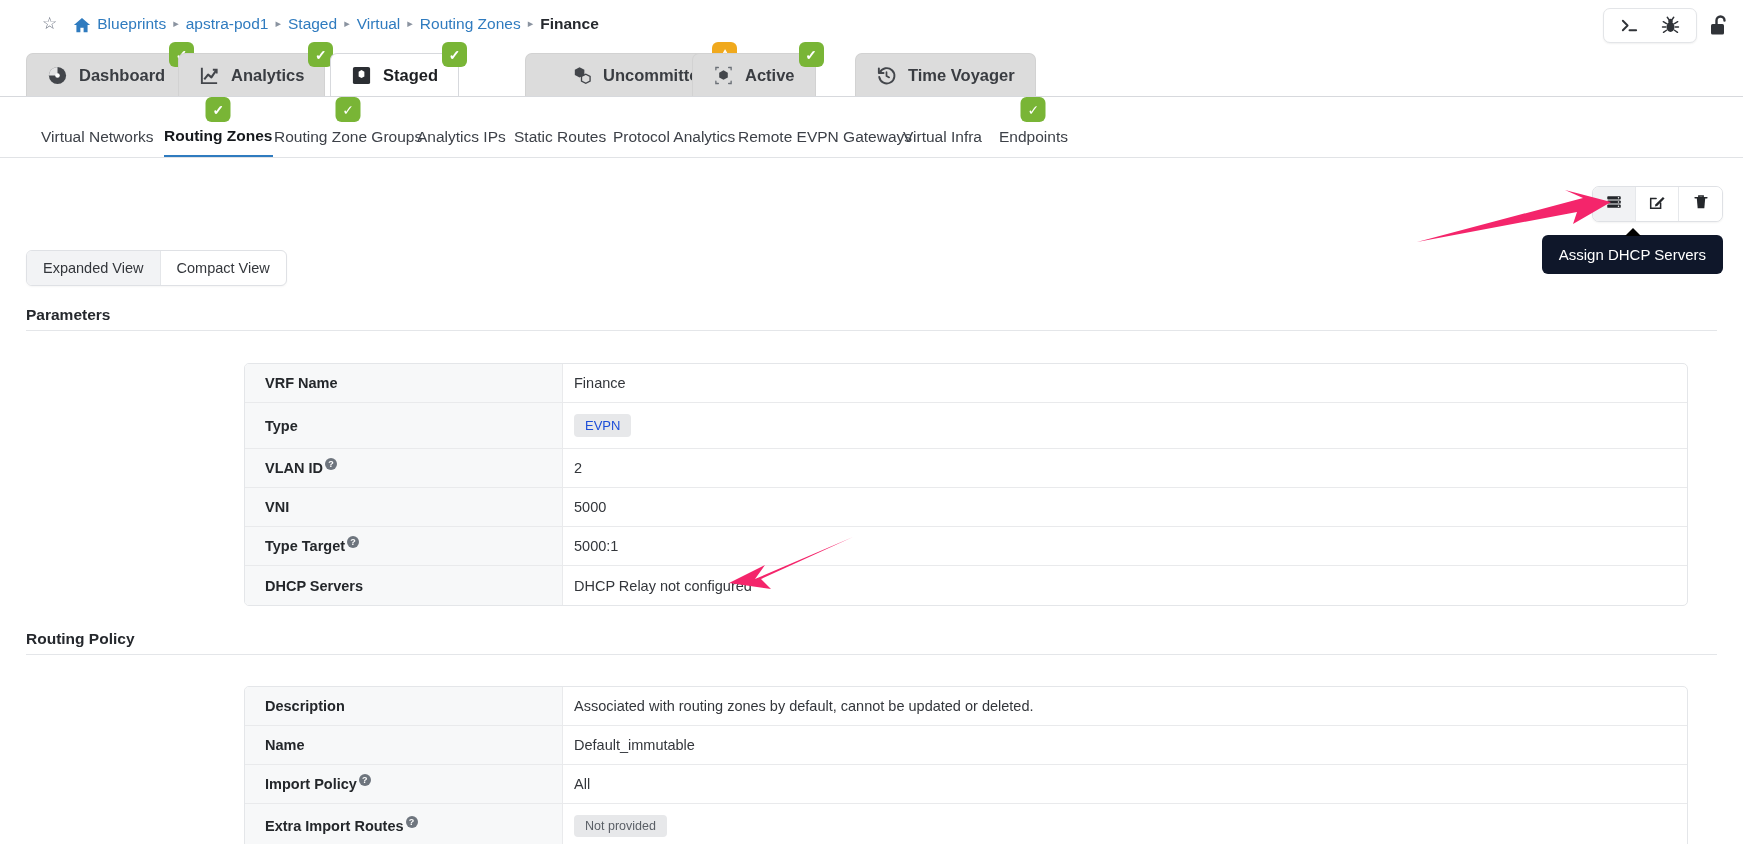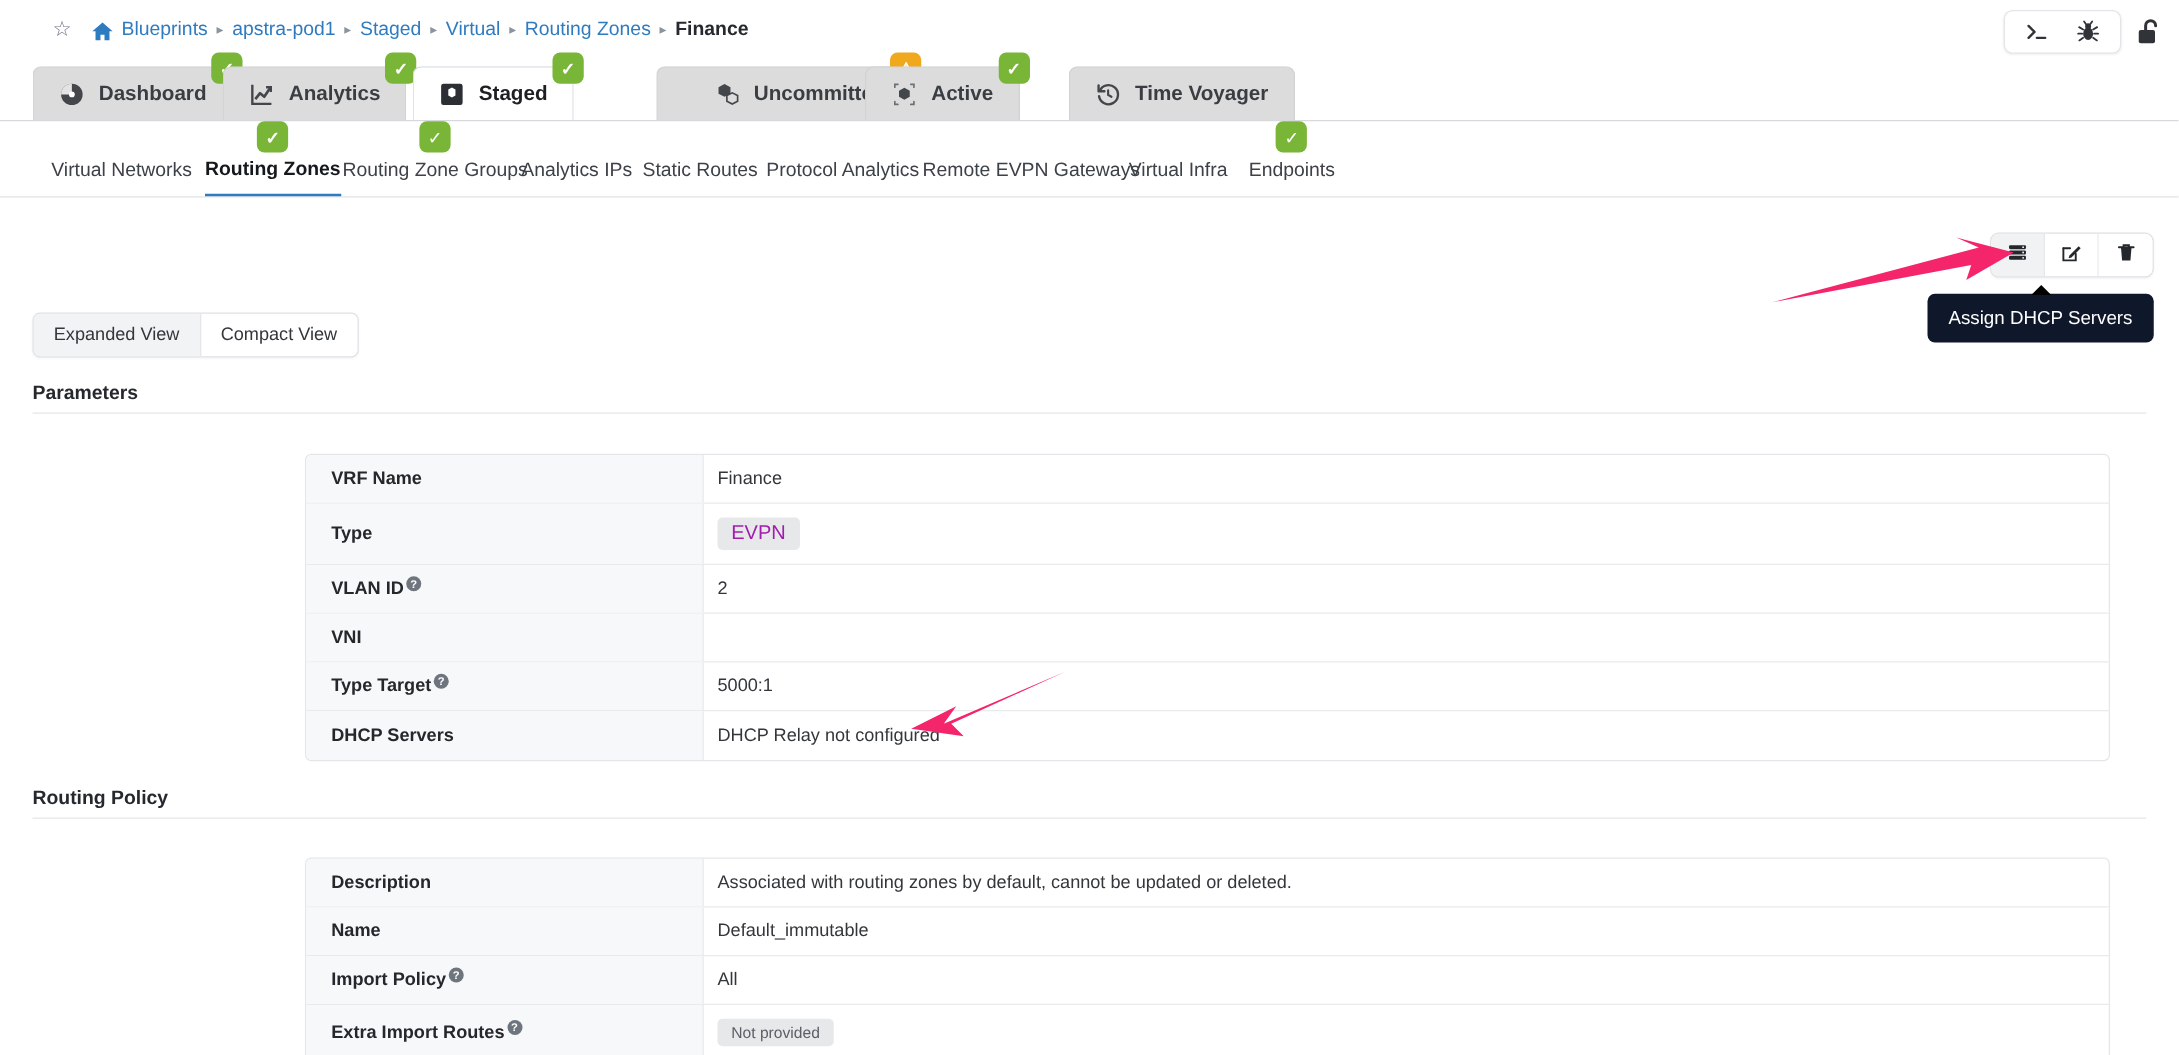--- a/index.html
+++ b/index.html
@@ -129,21 +129,21 @@
     display: flex; align-items: center;
   }
   .pval { flex: 1; padding: 11px 0 11px 11px; font-size: 14.5px; color: #33363b; display: flex; align-items: center; }
   .qm {
     display: inline-block; width: 12px; height: 12px; border-radius: 50%;
     background: #6e757e; color: #fff; font-size: 9px; line-height: 12px;
     text-align: center; margin-left: 2px; position: relative; top: -4px; font-weight: bold;
   }
   .pill {
     display: inline-block; background: #e7e8ea; border-radius: 4px;
-    padding: 4px 11px; font-size: 16px; color: #a21caf;
+    padding: 4px 11px; font-size: 13px; color: #1d4ed8;
   }
   .pill.muted { color: #5a5f66; font-size: 12.5px; }
 
   
   .arrow { position: absolute; pointer-events: none; }
 </style>
 </head>
 <body>
 
 <div id="root">
@@ -366,20 +366,21 @@
       <div class="pkey">
           <span>VLAN ID</span>
           <span class="qm">?</span>
         </div>
       <div class="pval">2</div>
     </div>
     <div class="prow">
       <div class="pkey">
           <span>VNI</span>
         </div>
+      <div class="pval">5000</div>
     </div>
     <div class="prow">
       <div class="pkey">
           <span>Type Target</span>
           <span class="qm">?</span>
         </div>
       <div class="pval">5000:1</div>
     </div>
     <div class="prow">
       <div class="pkey">

